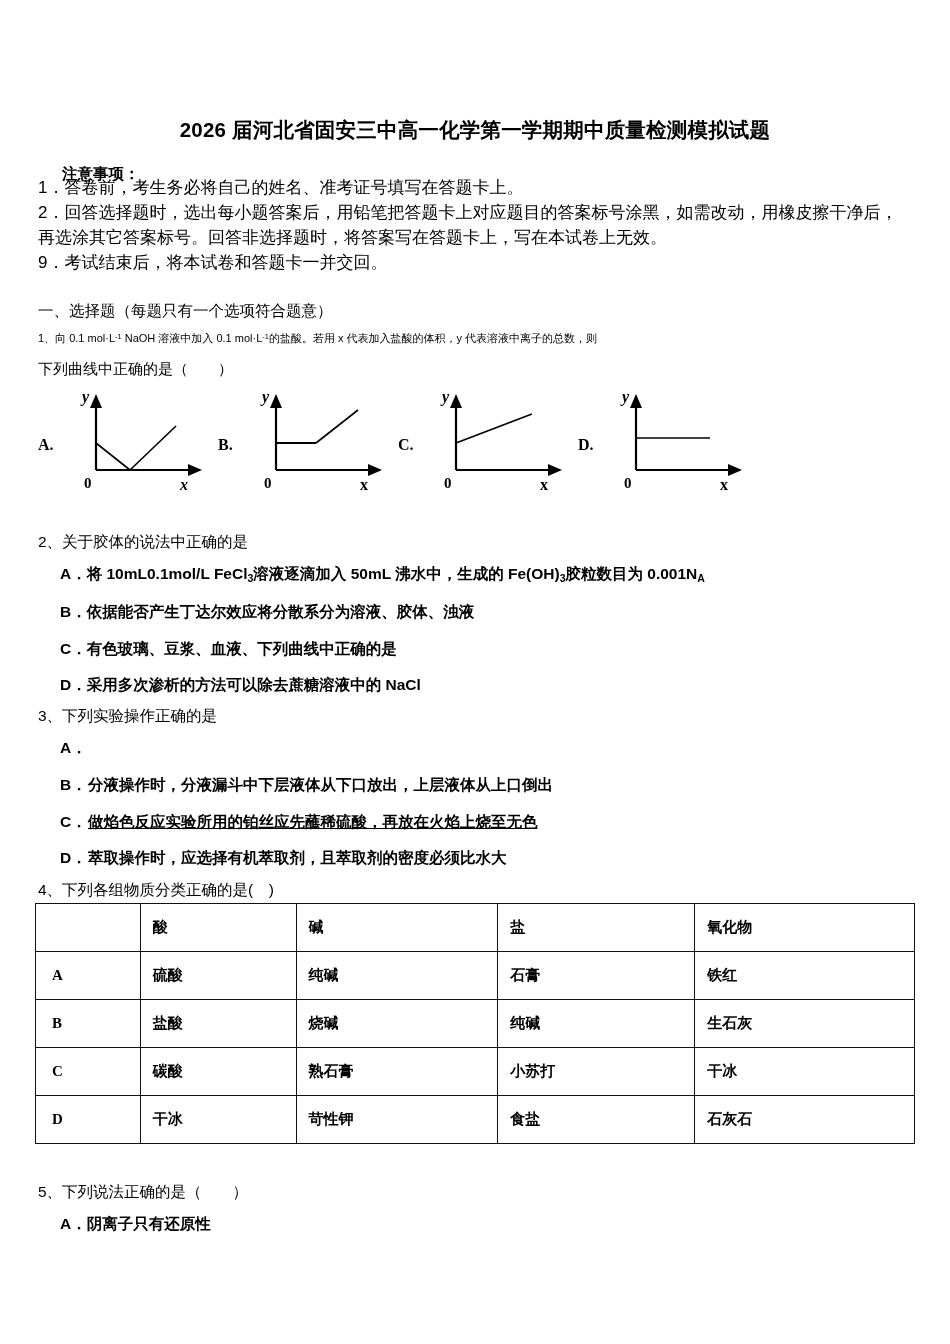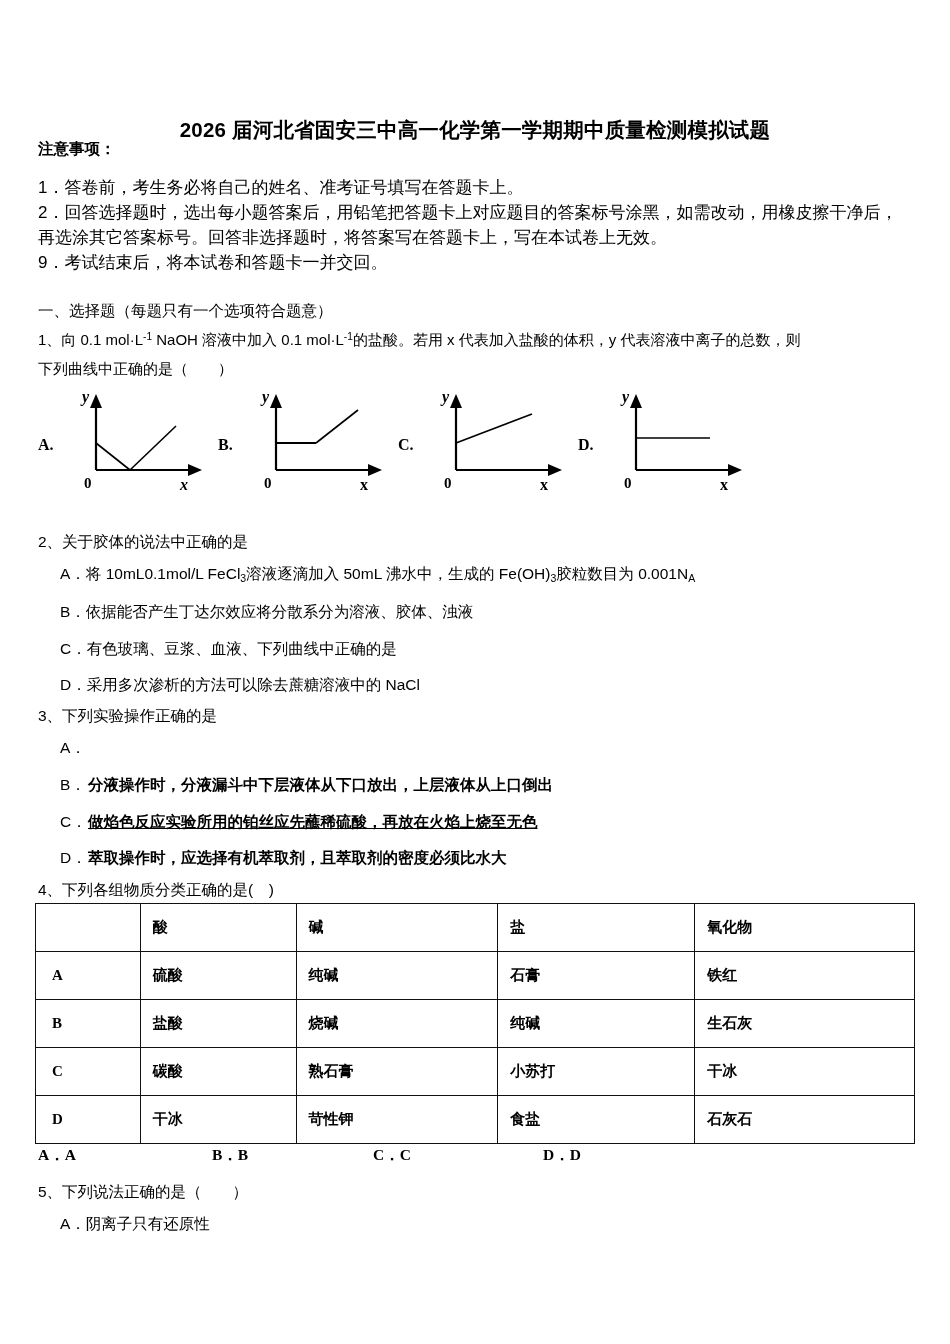--- a/index.html
+++ b/index.html
@@ -51,21 +51,21 @@
     left: 38px; top: 153px;
     font-weight: bold;
     font-size: 15.5px;
   }
   .notice-line { left: 38px; font-size: 17px; }
 
   .sec-head { left: 38px; font-size: 15.5px; }
 
   
   .qline { left: 38px; font-size: 15.5px; }
-  .qopt  { left: 60px; font-size: 15.5px; font-weight: normal; }
+  .qopt  { left: 60px; font-size: 15.5px; font-weight: bold; }
 
   sub { font-size: 0.68em; vertical-align: -0.25em; }
   sup { font-size: 0.68em; vertical-align: 0.45em; }
 
   
   .graph-row {
     position: absolute;
     left: 38px;
     top: 388px;
     width: 880px;
@@ -139,29 +139,29 @@
     font-size: 15.5px;
   }
 </style>
 </head>
 <body>
 
 <div class="page">
 
   <div class="doc-title">2026 届河北省固安三中高一化学第一学期期中质量检测模拟试题</div>
 
-  <div class="tx sans notice-head" style="top:138px;">注意事项：</div>
+  <div class="tx sans notice-head" style="top:163px;margin-left:24px;">注意事项：</div>
   <div class="tx sans notice-line" style="top:177px;">1．答卷前，考生务必将自己的姓名、准考证号填写在答题卡上。</div>
   <div class="tx sans notice-line" style="top:202px;">2．回答选择题时，选出每小题答案后，用铅笔把答题卡上对应题目的答案标号涂黑，如需改动，用橡皮擦干净后，</div>
   <div class="tx sans notice-line" style="top:227px;">再选涂其它答案标号。回答非选择题时，将答案写在答题卡上，写在本试卷上无效。</div>
   <div class="tx sans notice-line" style="top:252px;">9．考试结束后，将本试卷和答题卡一并交回。</div>
 
   <div class="tx sans sec-head" style="top:300px;">一、选择题（每题只有一个选项符合题意）</div>
 
-  <div class="tx sans qline" style="top:326px; font-size:15px;">1、向 0.1 mol·L<sup>-1</sup> NaOH 溶液中加入 0.1 mol·L<sup>-1</sup>的盐酸。若用 x 代表加入盐酸的体积，y 代表溶液中离子的总数，则</div>
+  <div class="tx sans qline" style="top:326px; font-size:11px;">1、向 0.1 mol·L<sup>-1</sup> NaOH 溶液中加入 0.1 mol·L<sup>-1</sup>的盐酸。若用 x 代表加入盐酸的体积，y 代表溶液中离子的总数，则</div>
   <div class="tx sans qline" style="top:358px; font-size:15px;">下列曲线中正确的是（　　）</div>
 
   <div class="graph-row">
 
     <div class="graph-item" style="left:0px;">
       <div class="graph-label">A.</div>
       <svg class="graph-svg" width="150" height="115" viewBox="0 0 150 115">
 
         <line x1="28" y1="18" x2="28" y2="82" stroke="#000" stroke-width="2.2"></line>
         <polygon points="28,6 22,20 34,20" fill="#000"></polygon>
@@ -282,23 +282,17 @@
           <td class="c0 rowlabel">D</td>
           <td class="c1">干冰</td>
           <td class="c2">苛性钾</td>
           <td class="c3">食盐</td>
           <td class="c4">石灰石</td>
         </tr>
       </tbody>
     </table>
   </div>
 
-  <div class="ans-row">
-    <span style="left:0px;">A．A</span>
-    <span style="left:174px;">B．B</span>
-    <span style="left:335px;">C．C</span>
-    <span style="left:505px;">D．D</span>
-  </div>
 
   <div class="tx sans qline" style="top:1181px;">5、下列说法正确的是（　　）</div>
   <div class="tx sans qopt" style="top:1213px;">A．阴离子只有还原性</div>
 
 </div>
 
 </body></html>

